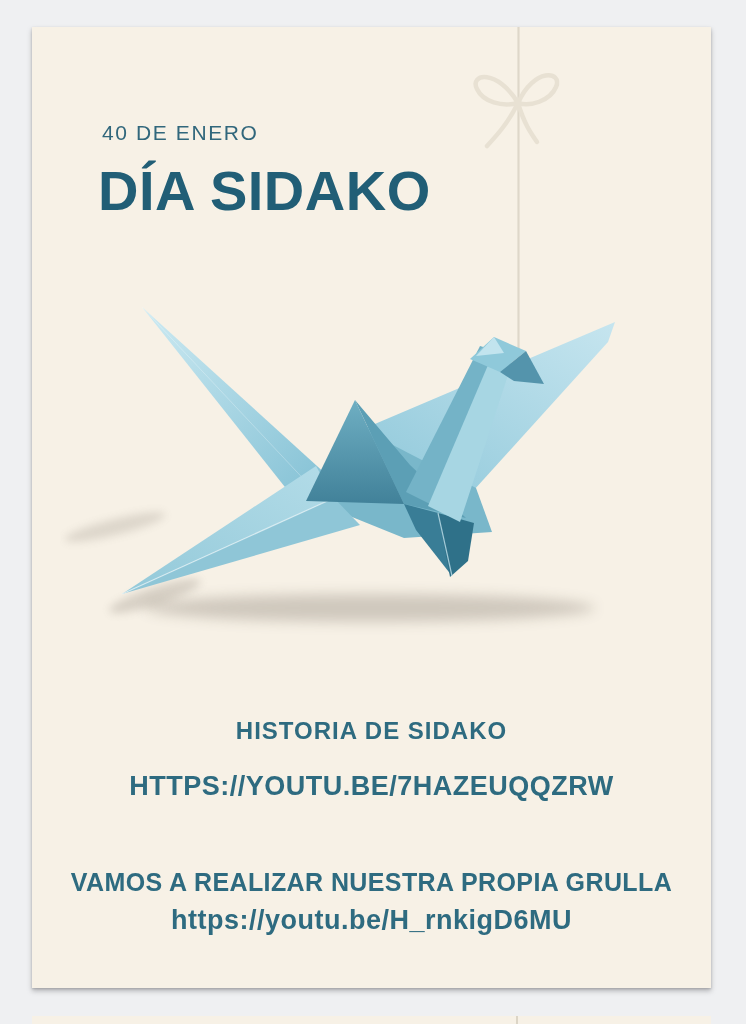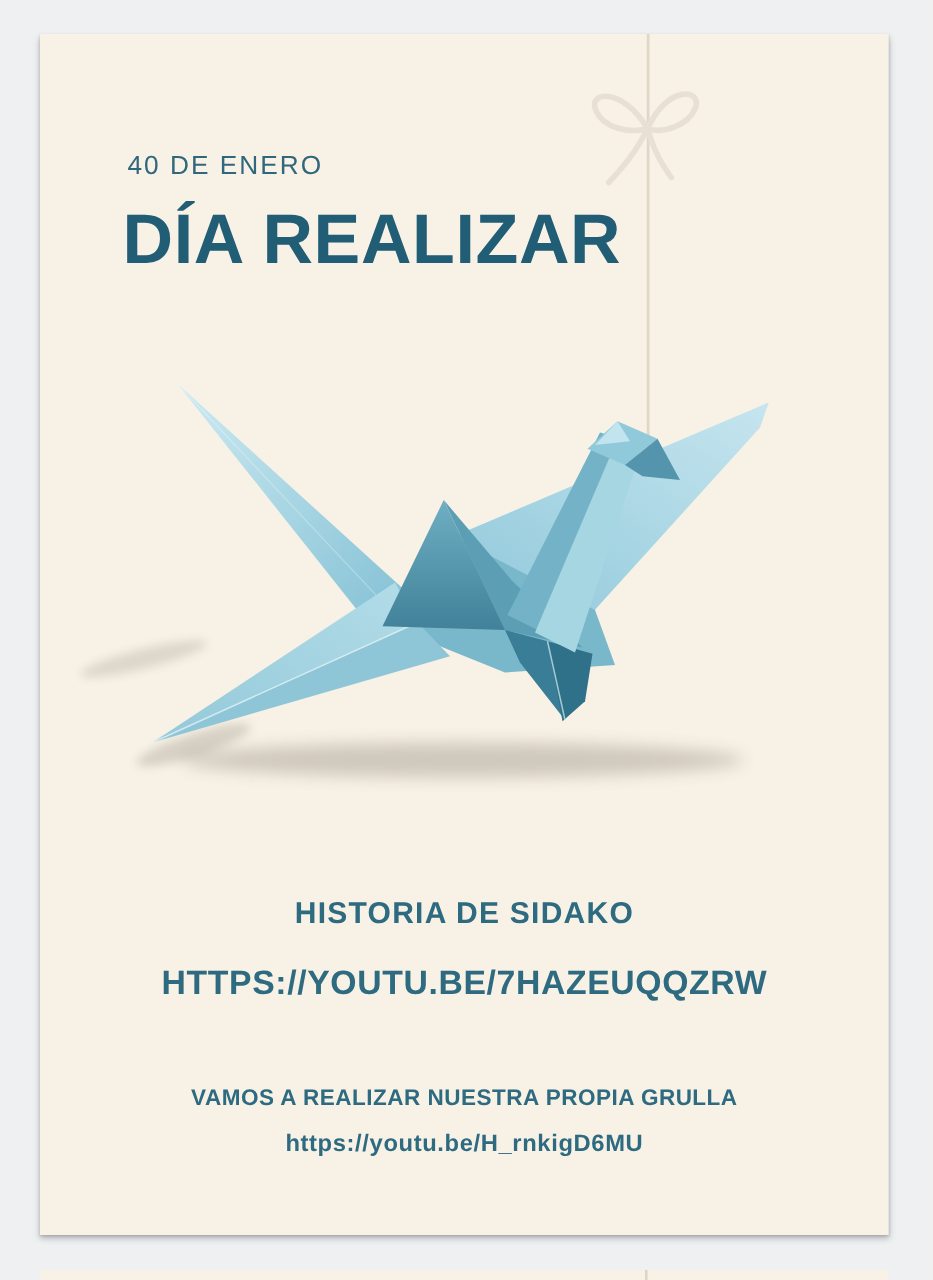--- a/index.html
+++ b/index.html
@@ -43,22 +43,22 @@
     font-size:56px;line-height:60px;font-weight:700;letter-spacing:.5px;
     color:var(--title-color);white-space:nowrap;
   }
   .crane-svg{position:absolute;left:28px;top:253px;width:620px;height:360px;}
   .footer-line{
     position:absolute;left:0;width:100%;text-align:center;
     color:var(--body-text-color);white-space:nowrap;font-weight:bold;
   }
   .f-story-heading{top:690px;font-size:24px;letter-spacing:1px;}
   .f-story-link{top:744px;font-size:27px;letter-spacing:.5px;}
-  .f-activity-heading{top:841px;font-size:18px;letter-spacing:.4px;}
-  .f-activity-link{top:878px;font-size:19px;letter-spacing:.5px;}
+  .f-activity-heading{top:841px;font-size:25px;letter-spacing:.4px;}
+  .f-activity-link{top:878px;font-size:27px;letter-spacing:.5px;}
   .link-text{color:var(--body-text-color);text-decoration:none;cursor:pointer;}
 </style>
 </head>
 <body>
 
 <div class="viewer">
 
   <div class="page">
 
     <svg class="string-bow-svg" viewBox="0 0 180 332">
@@ -67,21 +67,21 @@
         <path d="M86 76 C 66 42, 37 46, 45 62 C 51 75, 70 80, 86 76"></path>
         <path d="M86 76 C 102 40, 131 44, 124 60 C 118 74, 98 80, 86 76"></path>
         <path d="M86 76 C 76 96, 66 107, 55 119"></path>
         <path d="M86 76 C 92 96, 98 105, 105 115"></path>
       </g>
     </svg>
 
     <div class="eyebrow">40 DE ENERO</div>
 
     <div class="title">
-      <div>DÍA REALIZAR</div>
+      <div>DÍA SIDAKO</div>
     </div>
 
     <svg class="crane-svg" viewBox="0 0 620 360">
       <defs>
         <filter id="blur7" x="-40%" y="-200%" width="180%" height="500%">
           <feGaussianBlur stdDeviation="6.5"></feGaussianBlur>
         </filter>
         <filter id="blur4" x="-40%" y="-200%" width="180%" height="500%">
           <feGaussianBlur stdDeviation="4"></feGaussianBlur>
         </filter>

